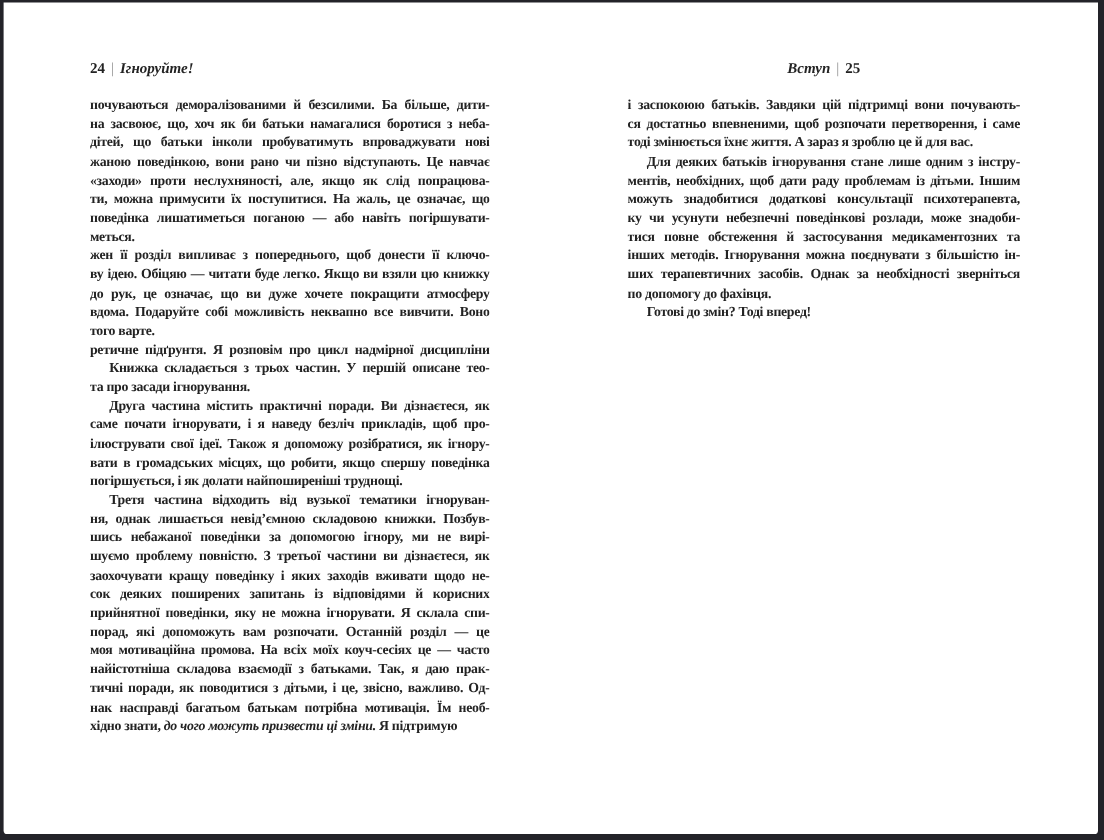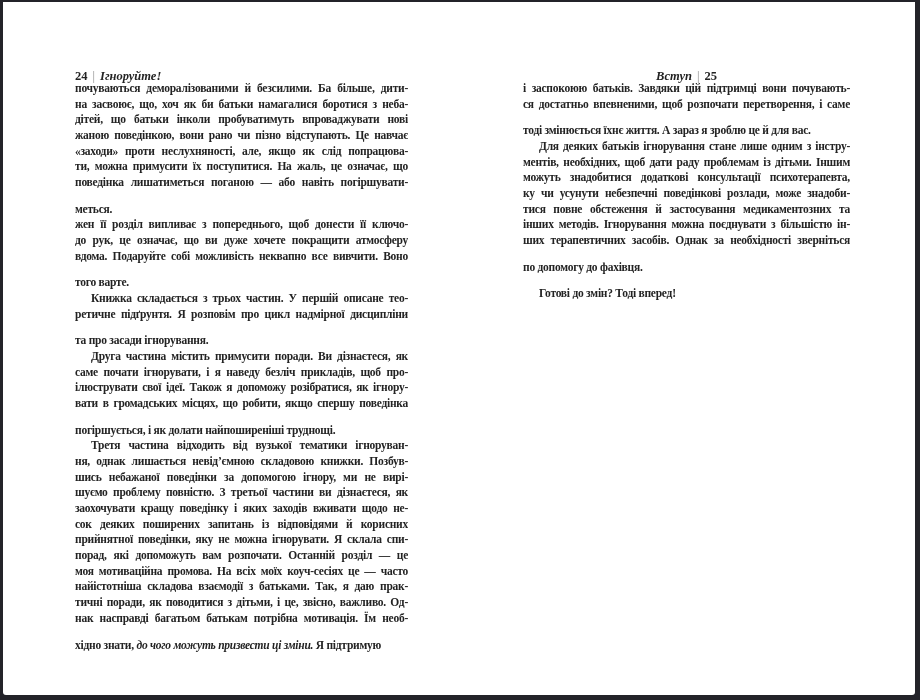--- a/index.html
+++ b/index.html
@@ -3,38 +3,38 @@
 <meta charset="utf-8">
 <style>
   * { margin:0; padding:0; box-sizing:border-box; }
   html,body { width:920px; height:700px; overflow:hidden; }
   body { background:#232329; font-family:"Liberation Serif","DejaVu Serif",serif; }
   .book {
     position:absolute; left:3px; top:2px; width:912px; height:693px;
     background:#ffffff; border-radius:0 0 3px 3px;
   }
   .running-head {
-    position:absolute; top:67px; height:16px; font-size:12.5px;
+    position:absolute; top:48px; height:16px; font-size:12.5px;
     color:#232323; font-weight:700; white-space:nowrap;
   }
   .running-head .title { font-style:italic; }
   .running-head .sep { color:#8f8f8f; font-weight:400; padding:0 5px; }
   .rh-left { left:72px; }
   .rh-right { left:520px; width:327px; text-align:center; }
   .col {
     position:absolute; top:79px; color:#232323;
     font-size:11.5px; font-weight:600; letter-spacing:-0.25px;
   }
   .col-left  { left:72px;  width:333px; }
   .col-right { left:520px; width:327px; }
   .line {
     height:15.68px; line-height:15.68px; overflow:hidden;
     text-align:justify; text-align-last:justify; white-space:normal;
   }
-  .line.last { text-align-last:left;margin-top:11px; }
+  .line.last { text-align-last:left; }
   .line.indent { text-indent:16px; }
   .it { font-style:italic; }
 </style>
 </head>
 <body>
 
 <div class="book">
 
   <div class="running-head rh-left">
     <span>24</span><span class="sep">|</span><span class="title">Ігноруйте!</span>
@@ -47,27 +47,28 @@
   <div class="col col-left" id="col-left">
       <div class="line">почуваються деморалізованими й безсилими. Ба більше, дити-</div>
       <div class="line">на засвоює, що, хоч як би батьки намагалися боротися з неба-</div>
       <div class="line">дітей, що батьки інколи пробуватимуть впроваджувати нові</div>
       <div class="line">жаною поведінкою, вони рано чи пізно відступають. Це навчає</div>
       <div class="line">«заходи» проти неслухняності, але, якщо як слід попрацюва-</div>
       <div class="line">ти, можна примусити їх поступитися. На жаль, це означає, що</div>
       <div class="line">поведінка лишатиметься поганою — або навіть погіршувати-</div>
       <div class="line last">меться.</div>
       <div class="line">жен її розділ випливає з попереднього, щоб донести її ключо-</div>
+      <div class="line">ву ідею. Обіцяю — читати буде легко. Якщо ви взяли цю книжку</div>
       <div class="line">до рук, це означає, що ви дуже хочете покращити атмосферу</div>
       <div class="line">вдома. Подаруйте собі можливість неквапно все вивчити. Воно</div>
       <div class="line last">того варте.</div>
+      <div class="line">ретичне підґрунтя. Я розповім про цикл надмірної дисципліни</div>
       <div class="line indent">Книжка складається з трьох частин. У першій описане тео-</div>
-      <div class="line">ретичне підґрунтя. Я розповім про цикл надмірної дисципліни</div>
       <div class="line last">та про засади ігнорування.</div>
-      <div class="line indent">Друга частина містить примусити поради. Ви дізнаєтеся, як</div>
+      <div class="line indent">Друга частина містить практичні поради. Ви дізнаєтеся, як</div>
       <div class="line">саме почати ігнорувати, і я наведу безліч прикладів, щоб про-</div>
       <div class="line">ілюструвати свої ідеї. Також я допоможу розібратися, як ігнору-</div>
       <div class="line">вати в громадських місцях, що робити, якщо спершу поведінка</div>
       <div class="line last">погіршується, і як долати найпоширеніші труднощі.</div>
       <div class="line indent">Третя частина відходить від вузької тематики ігноруван-</div>
       <div class="line">ня, однак лишається невід’ємною складовою книжки. Позбув-</div>
       <div class="line">шись небажаної поведінки за допомогою ігнору, ми не вирі-</div>
       <div class="line">шуємо проблему повністю. З третьої частини ви дізнаєтеся, як</div>
       <div class="line">заохочувати кращу поведінку і яких заходів вживати щодо не-</div>
       <div class="line">сок деяких поширених запитань із відповідями й корисних</div>

